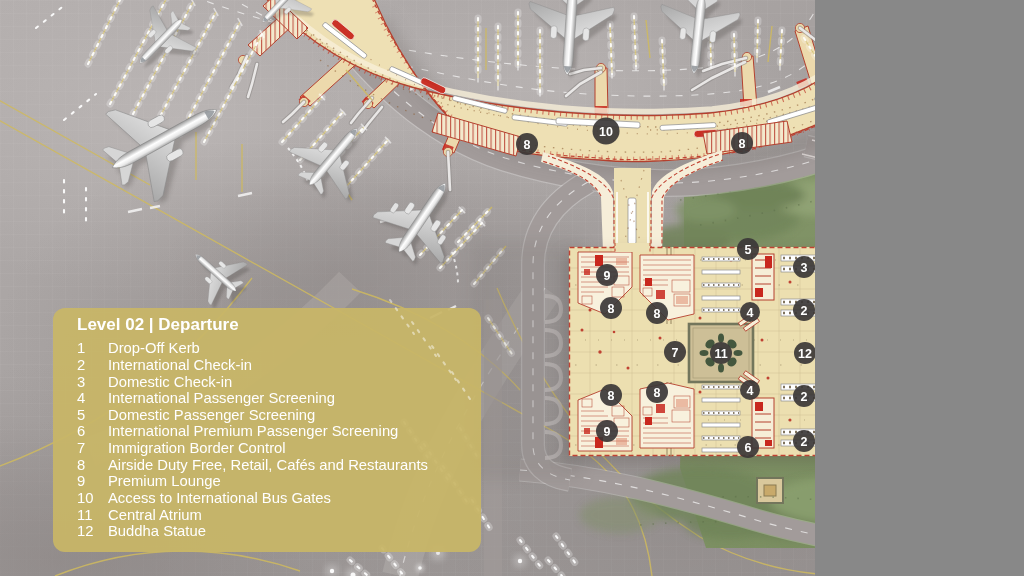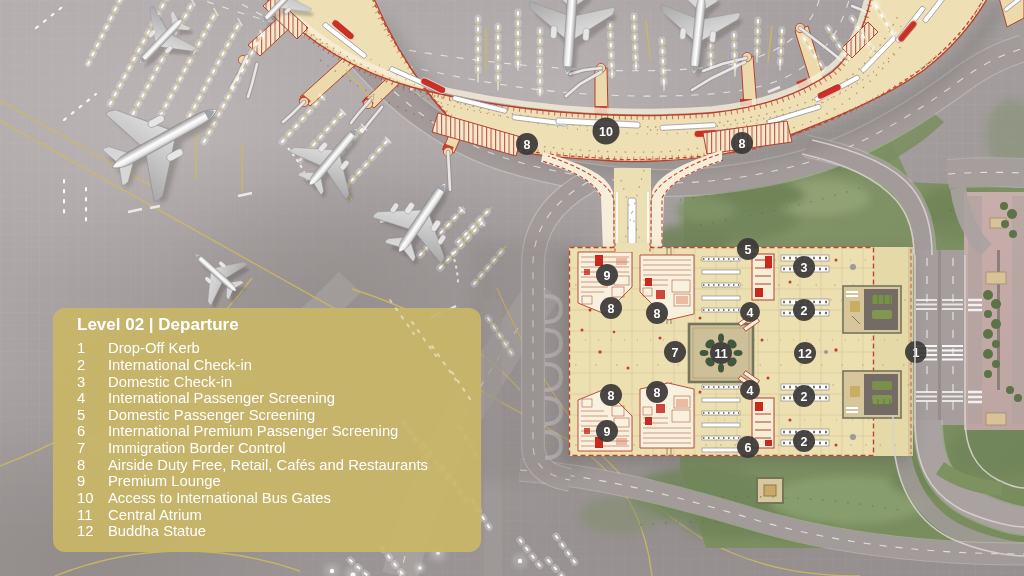--- a/index.html
+++ b/index.html
@@ -1,16 +1,16 @@
 <!DOCTYPE html>
 <html><head>
 <meta charset="utf-8">
 <style>
 html,body{margin:0;padding:0;background:#888}
-#stage{position:relative;width:1024px;height:576px;overflow:hidden;font-family:"Liberation Sans",sans-serif}
+#stage{position:relative;width:815px;height:576px;overflow:hidden;font-family:"Liberation Sans",sans-serif}
 </style>
 </head>
 <body>
 <div id="stage">
 <svg width="1024" height="576" viewBox="0 0 1024 576" xmlns="http://www.w3.org/2000/svg">
 <defs>
 <linearGradient id="apbg" x1="0" y1="0" x2="1" y2="1">
  <stop offset="0" stop-color="#b3aead"></stop>
  <stop offset="0.45" stop-color="#a5a09f"></stop>
  <stop offset="1" stop-color="#969190"></stop>

